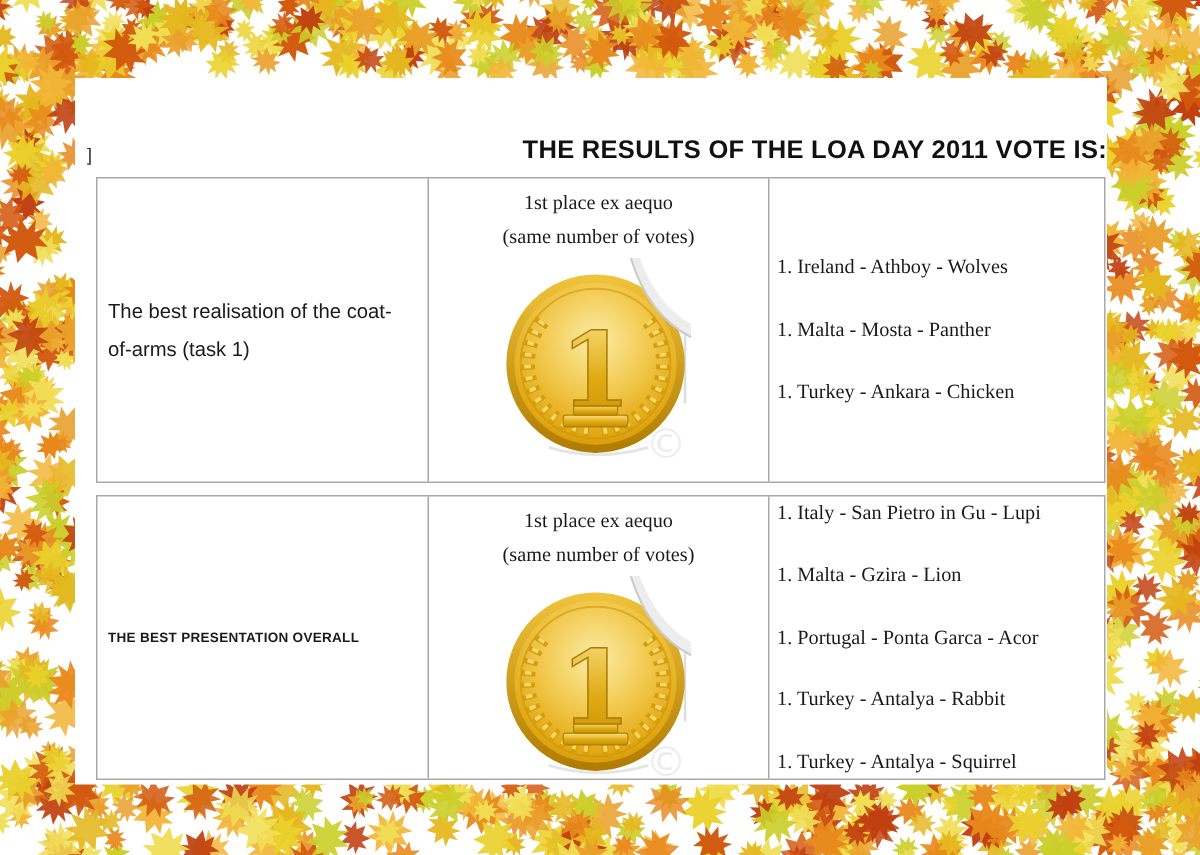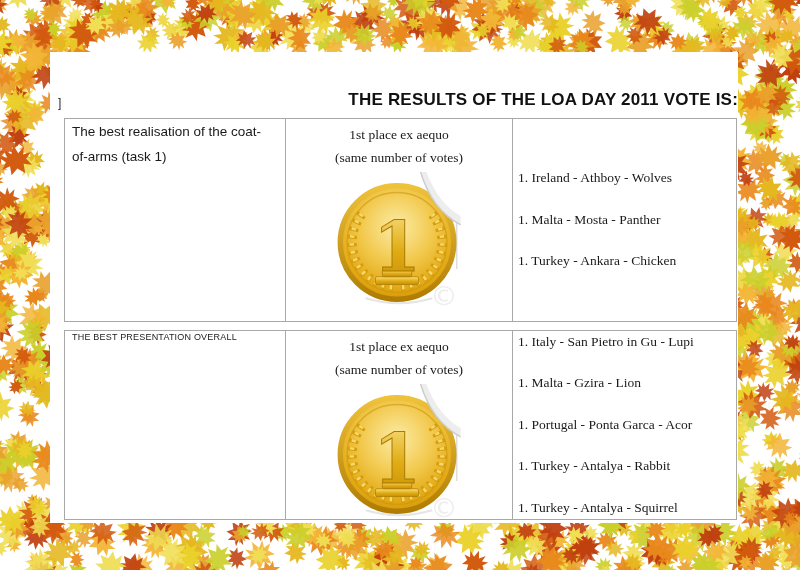--- a/index.html
+++ b/index.html
@@ -15,22 +15,22 @@
   }
   .stray-char{position:absolute;left:8px;top:44px;font-size:12px;color:#2a2a2a;}
   .result-table{
     position:absolute;left:14px;width:671px;background:#fff;
     border:1px solid #a8a8a8;display:grid;grid-template-columns:220px 227px 1fr;
   }
   #result-0{top:66px;height:202px;}
   #result-1{top:278px;height:188px;}
   .cell{min-width:0;overflow:hidden;}
   .cell+.cell{border-left:1px solid #a8a8a8;font-family:Liberation Serif, serif;}
-  .task-cell{display:flex;padding:0 10px 0 7px;font-size:13.5px;line-height:25px;}
-  .task-small .task-text{font-size:9px;font-weight:normal;letter-spacing:.2px;line-height:12px;}
+  .task-cell{display:flex;align-items:center;padding:0 10px 0 7px;font-size:13.5px;line-height:25px;}
+  .task-small .task-text{font-size:9px;font-weight:bold;letter-spacing:.2px;line-height:12px;}
   .award-cell{text-align:center;padding-top:4px;}
   .award-line{font-size:13.5px;line-height:23px;}
   .medal{display:block;margin:2px auto 0;width:130px;height:139px;}
   .winners-cell{display:flex;flex-direction:column;justify-content:center;padding-left:5px;font-size:13.5px;gap:19px;}
   .winner-line{line-height:22.5px;white-space:nowrap;}
   .defs-holder{position:absolute;width:0;height:0;overflow:hidden;}
 </style>
 </head>
 <body>
 

